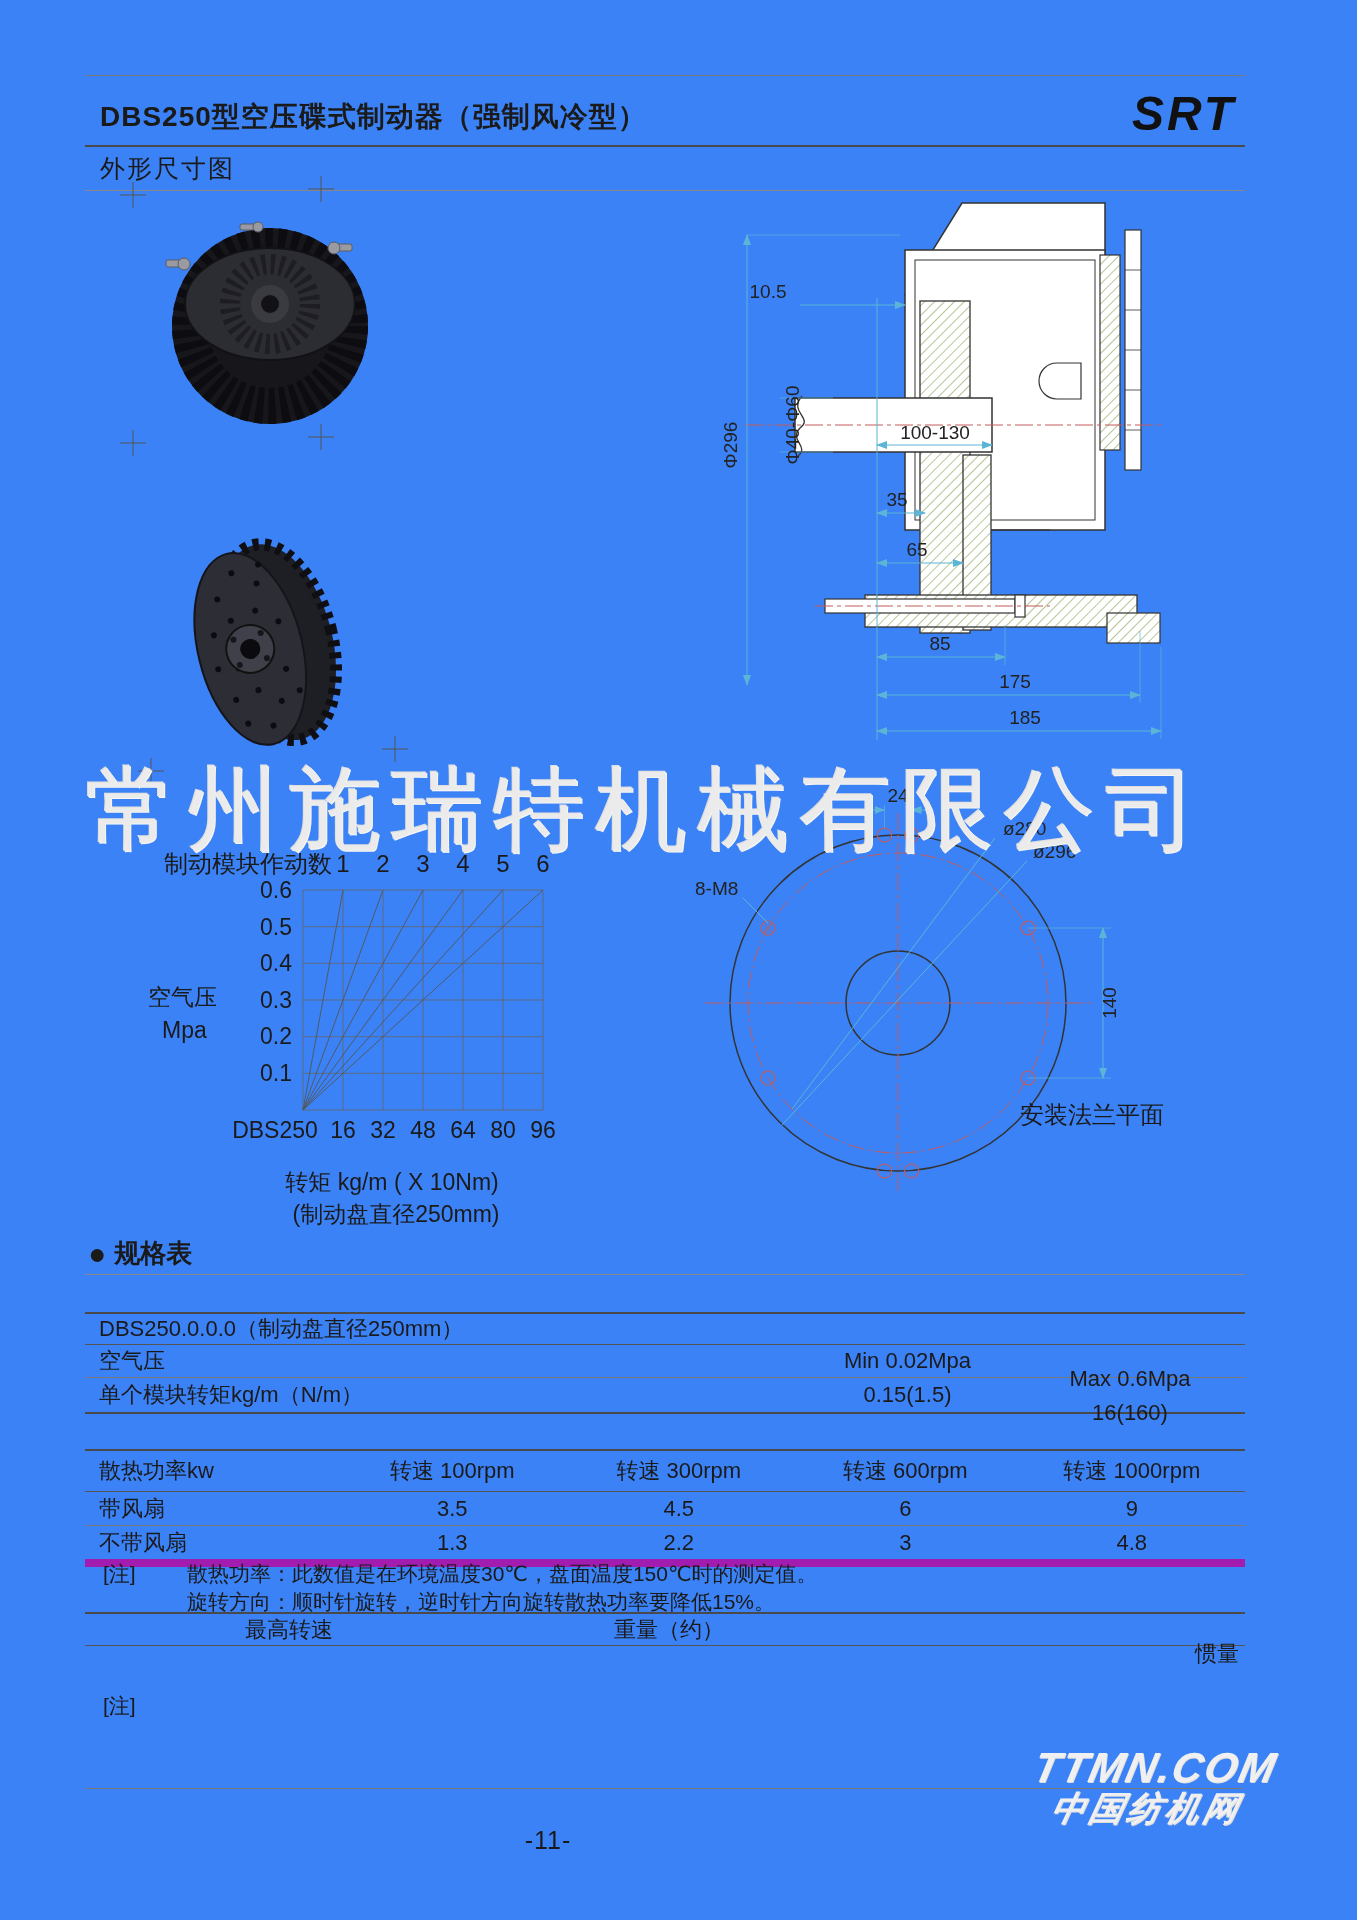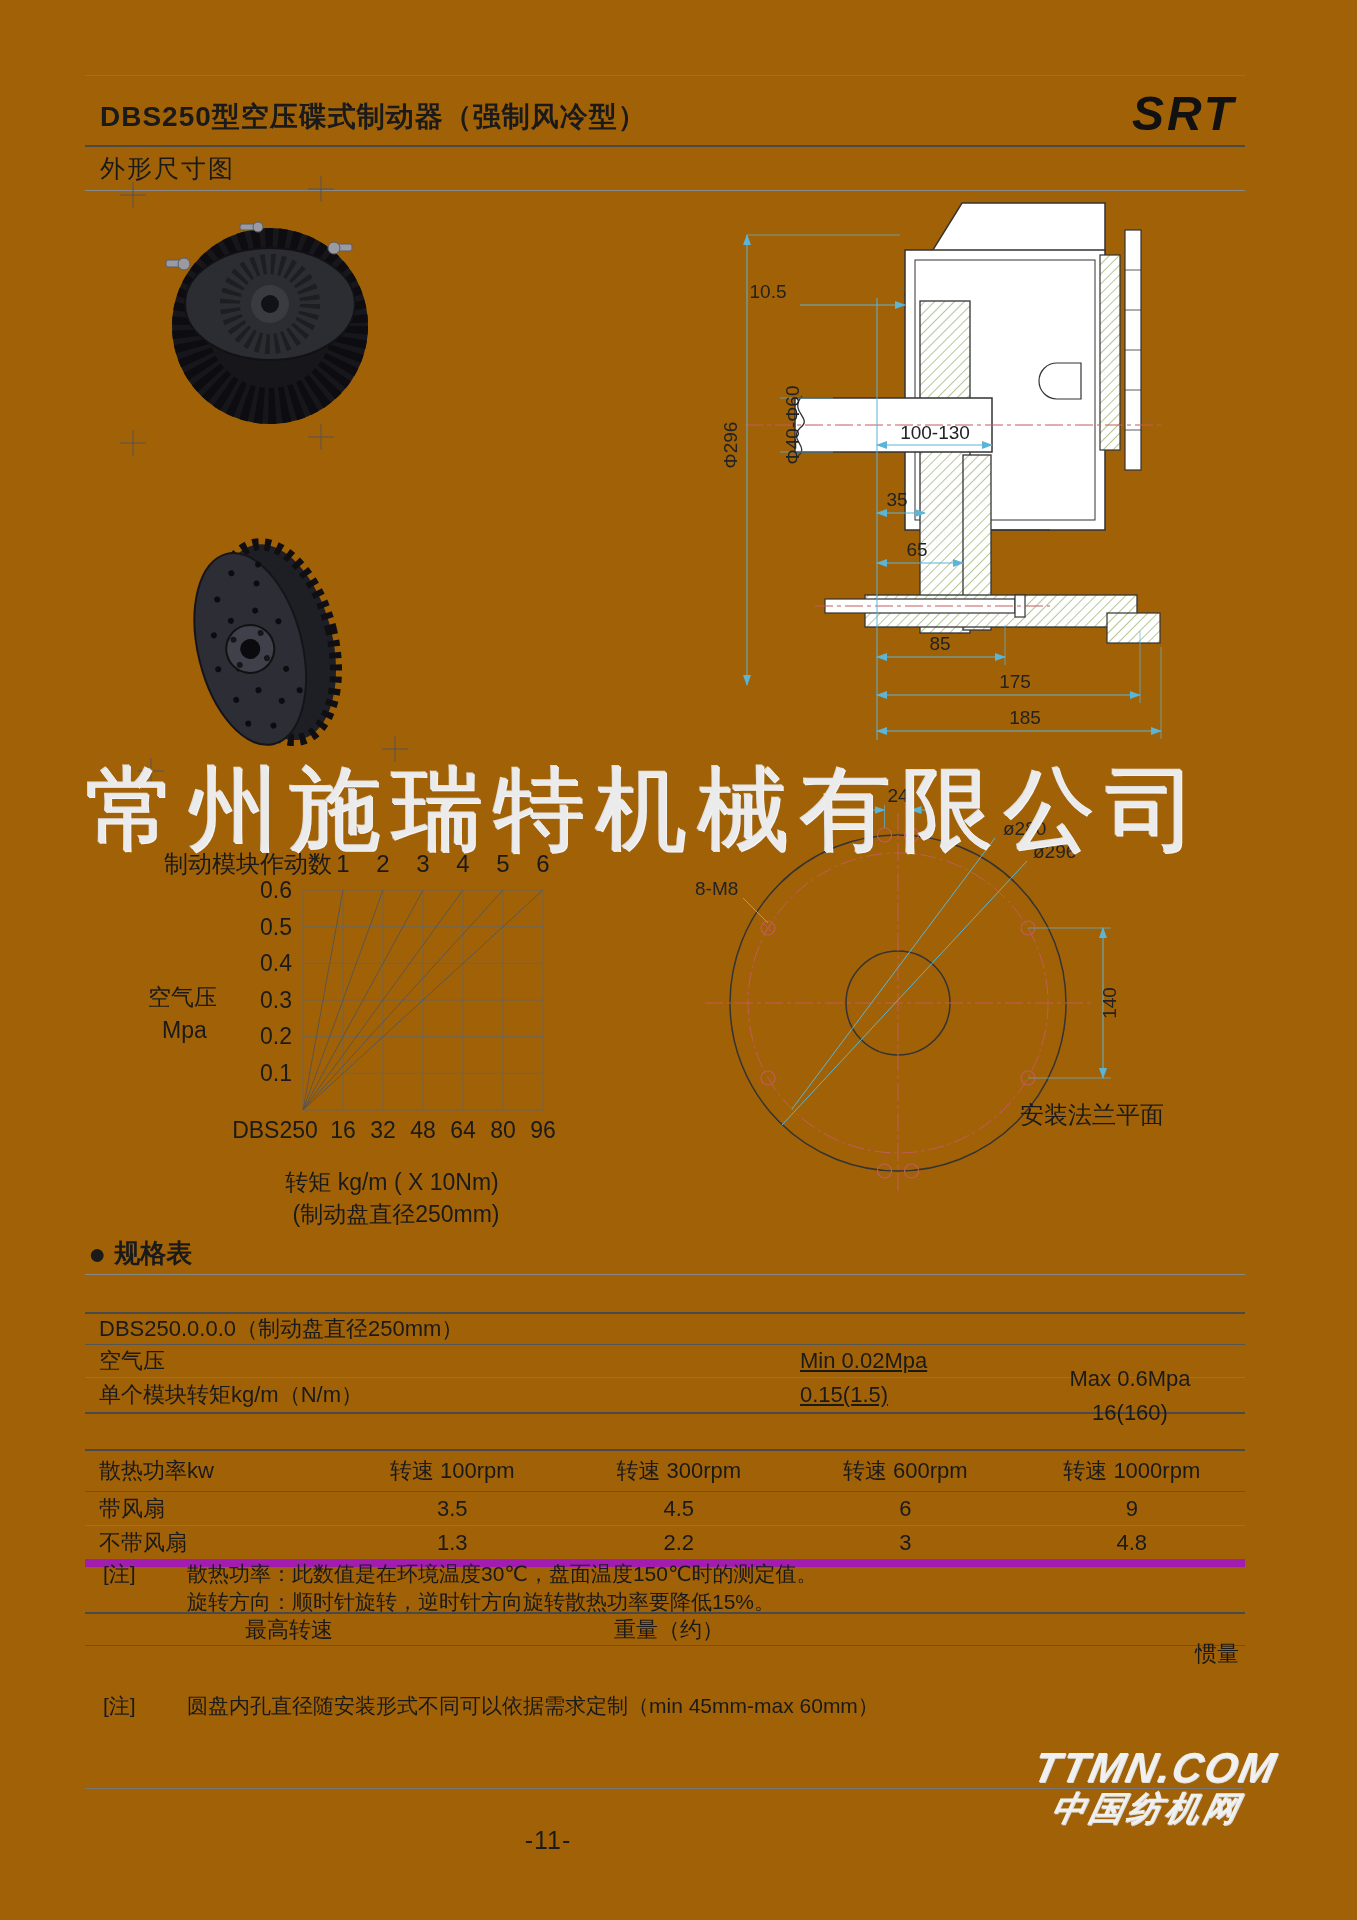--- a/index.html
+++ b/index.html
@@ -1,16 +1,16 @@
 <!DOCTYPE html>
 <html><head>
 <meta charset="utf-8">
 <style>
   html,body{margin:0;padding:0;background:#fff;}
-  .page{position:relative;width:1357px;height:1920px;background:#a16207;overflow:hidden;
+  .page{position:relative;width:1357px;height:1920px;background:#3b82f6;overflow:hidden;
         font-family:"Liberation Sans","DejaVu Sans",sans-serif;color:#1a1a1a;}
   .abs{position:absolute;}
   .hline{position:absolute;left:85px;width:1160px;height:0;}
   .h-thick{border-top:2px solid #4a4a4a;}
   .h-mid{border-top:1.5px solid #777;}
   .h-thin{border-top:1px solid #888;}
   .doc-title{left:100px;top:98px;font-size:28px;font-weight:bold;letter-spacing:1px;}
   .section-title{left:100px;top:152px;font-size:25px;letter-spacing:2px;}
   .wm-company{left:85px;top:748px;width:1190px;font-size:92px;letter-spacing:10px;white-space:nowrap;
               color:#ebebeb;text-shadow:1px 1px 0 #f6f6f6,-1px -1px 0 #dedede;z-index:5;pointer-events:none;}
@@ -20,21 +20,21 @@
   .wm-site .l2{font-size:34px;letter-spacing:4px;margin-top:-6px;}
   .spec-head{left:88px;top:1236px;font-size:26px;font-weight:bold;display:flex;align-items:center;gap:8px;}
   .spec-head .dot{font-size:30px;line-height:1;}
   .tbl{position:absolute;left:85px;width:1160px;font-size:22px;}
   .row{display:flex;align-items:center;}
   .t1{top:1312px;border-top:2px solid #4a4a4a;}
   .t1 .r1{height:30px;border-bottom:1.5px solid #555;}
   .t1 .r2{height:32px;border-bottom:1px solid #777;}
   .t1 .r3{height:34px;border-bottom:2px solid #4a4a4a;}
   .t1 .lab{flex:1;padding-left:14px;}
-  .t1 .v1{width:215px;text-align:left;text-decoration:underline;}
+  .t1 .v1{width:215px;text-align:center;}
   .t1 .v2{width:230px;text-align:center;margin-top:36px;}
   .t2{top:1449px;border-top:2px solid #4a4a4a;}
   .t2 .rh{height:40px;border-bottom:1.5px solid #555;}
   .t2 .rr{height:33px;justify-content:center;}
   .t2 .rr1{border-bottom:1px solid #777;}
   .t2 .rr2{border-bottom:8px solid #a21caf;}
   .t2 .lab{width:240px;padding-left:14px;}
   .t2 .c{flex:1;text-align:center;}
   .t3{top:1612px;border-top:2px solid #4a4a4a;}
   .t3 .rh{height:31px;border-bottom:1.5px solid #555;}
@@ -370,21 +370,20 @@
   <div class="tbl t3">
     <div class="row rh">
       <div class="c1">最高转速</div>
       <div class="c2">重量（约）</div>
       <div class="c3">惯量</div>
     </div>
   </div>
 
   <div class="note" style="top:1692px;">
     <span class="tag">[注]</span>
-    <span class="txt">圆盘内孔直径随安装形式不同可以依据需求定制（min 45mm-max 60mm）</span>
   </div>
 
   <div class="hline h-mid" style="top:1788px;width:1158px;"></div>
   <div class="abs wm-site">
     <div class="l1">TTMN.COM</div>
     <div class="l2">中国纺机网</div>
   </div>
   <div class="abs pagenum">-11-</div>
 
 </div>

